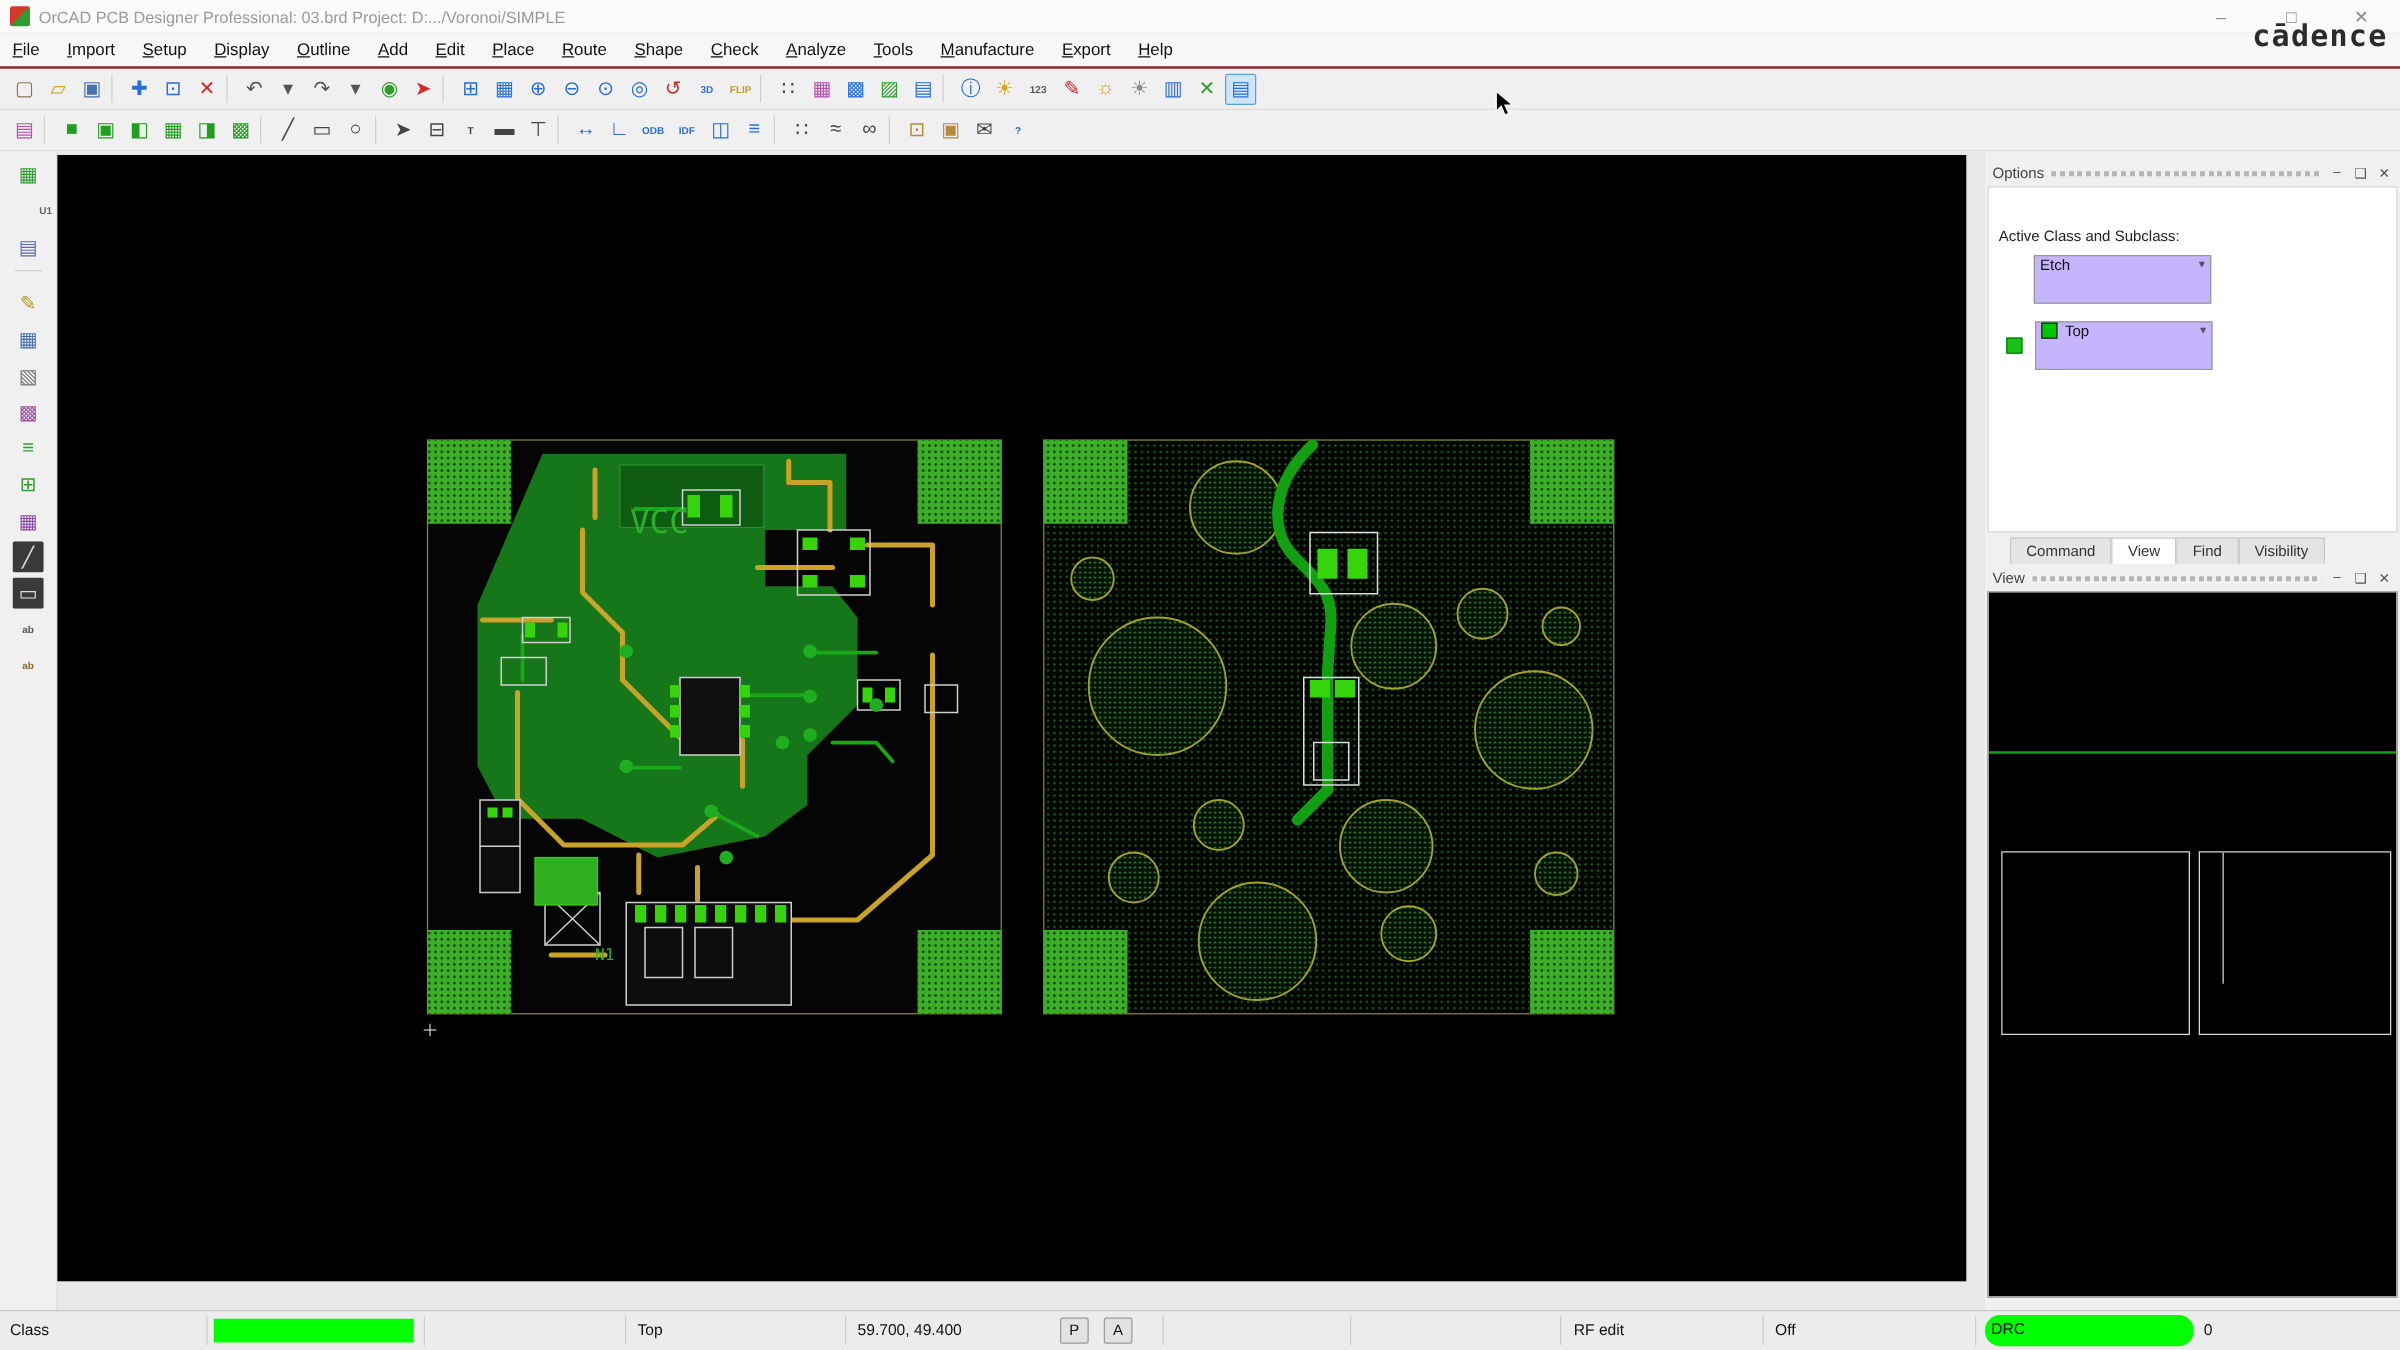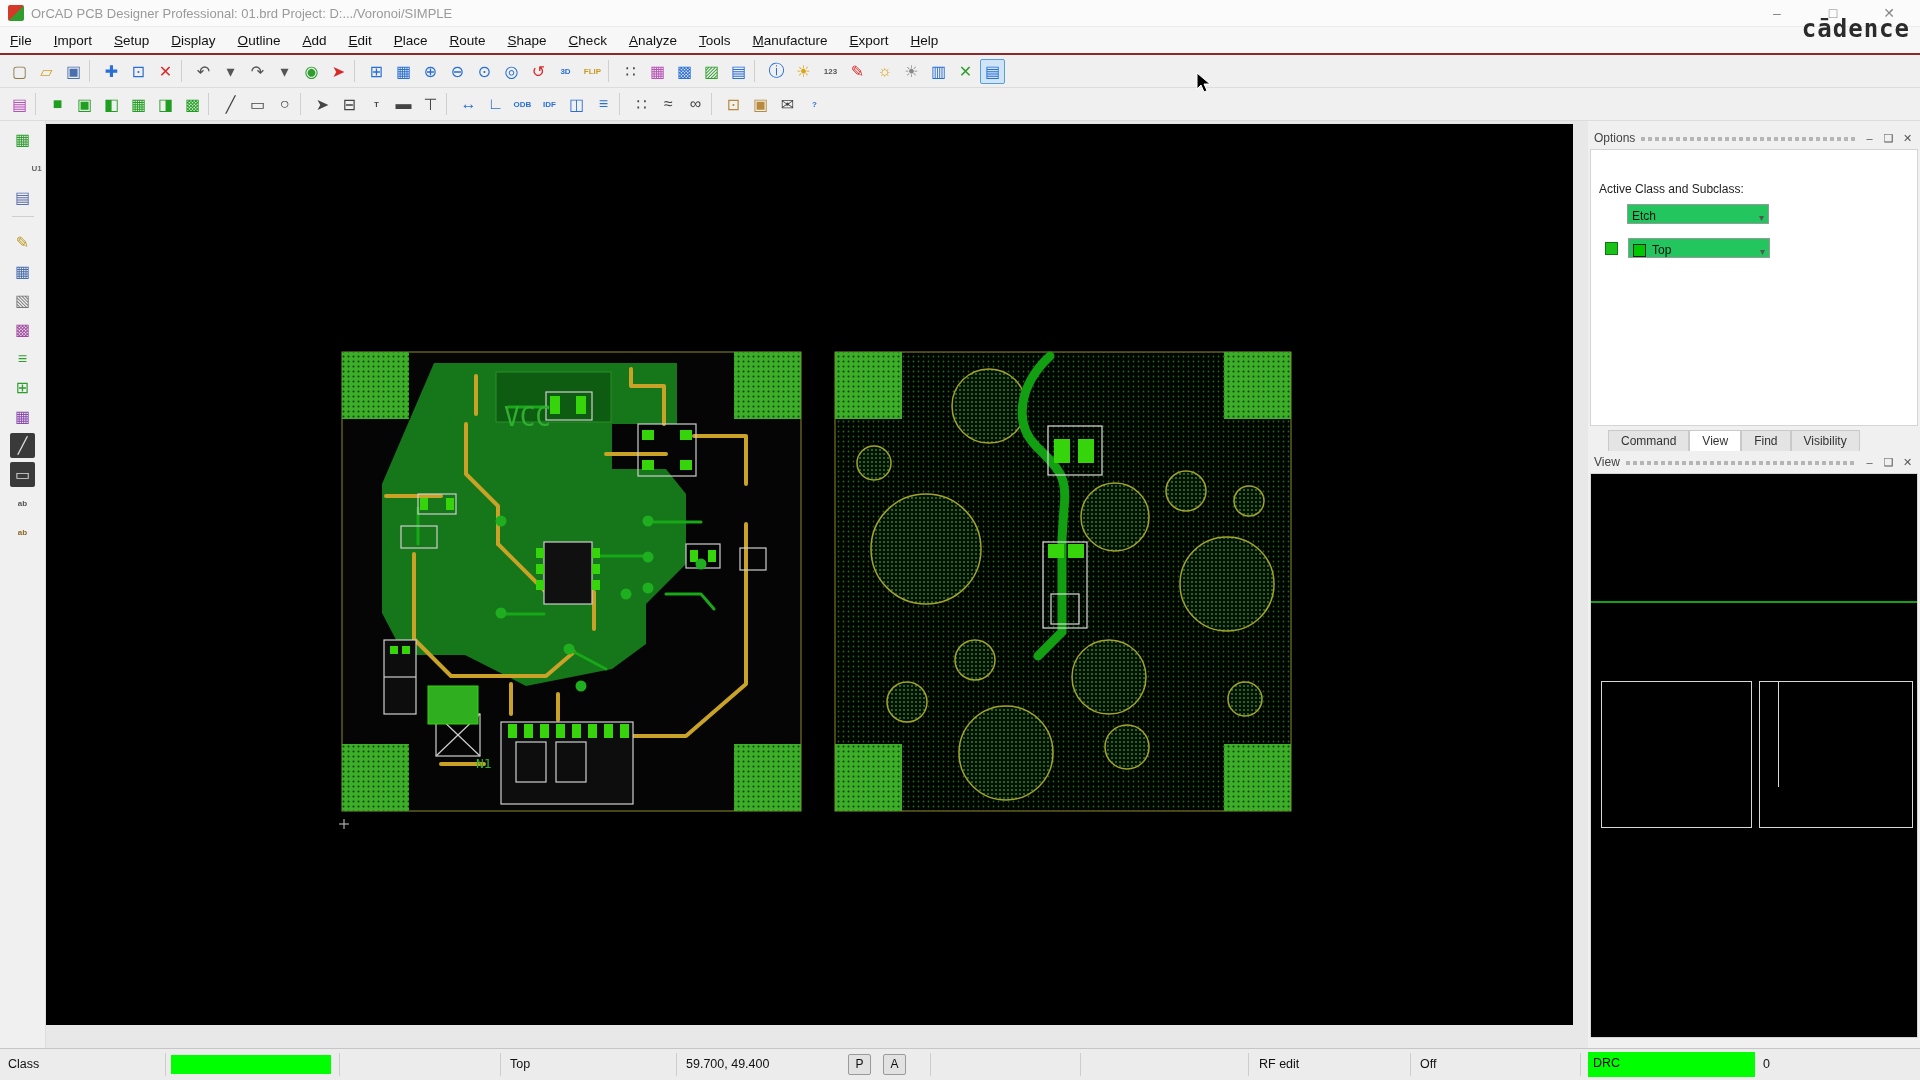--- a/index.html
+++ b/index.html
@@ -51,22 +51,22 @@
     background:#f0f0f0; padding:6px 0 0 0; display:flex; flex-direction:column; }
   .panel-header { height:22px; display:flex; align-items:center; padding:0 6px;
     font-size:12px; color:#444; gap:6px; }
   .panel-header .dashline { flex:1; height:4px;
     background:repeating-linear-gradient(90deg,#b5b5b5 0 4px,transparent 4px 7px);
     margin-top:2px; }
   .panel-header .hbtn { color:#555; font-size:11px; width:13px; text-align:center; cursor:default; }
   .options-body { background:#ffffff; border:1px solid #d4d4d4; height:277px;
     margin:0 2px; padding:10px 6px; font-size:12px; color:#222; position:relative; }
   .acs-label { margin:22px 0 8px 2px; font-size:12px; }
-  .dropdown { display:flex; align-items:flex-end; border:1px solid #999; background:#22c55e;
-    height:20px; padding:0 4px; font-size:12px; color:#111; position:relative; }
+  .dropdown { display:flex; align-items:flex-start; border:1px solid #999; background:#c4b5fd;
+    height:39px; padding:0 4px; font-size:12px; color:#111; position:relative; }
   .dropdown .caret { margin-left:auto; color:#555; font-size:10px; }
   .dd-class { width:142px; margin:0 0 14px 30px; }
   .subclass-row { display:flex; align-items:center; margin-left:8px; }
   .chk { width:13px; height:13px; background:#19c119; border:1px solid #0a7a0a; margin-right:10px; }
   .dd-sub { width:142px; }
   .swatch { width:13px; height:13px; background:#00c800; border:1px solid #222; margin-right:6px; }
 
   .ptabs { display:flex; margin:4px 2px 0 20px; }
   .ptab { padding:3px 12px; font-size:12px; color:#333; background:#e4e4e4;
     border:1px solid #c9c9c9; border-bottom:none; cursor:default; }
@@ -96,21 +96,21 @@
   
   .cursor { position:absolute; left:1196px; top:72px; z-index:99; pointer-events:none; }
 </style>
 </head>
 <body>
 
 <div class="app">
 
   <div class="titlebar">
     <div class="app-icon"></div>
-    <span class="title-text">OrCAD PCB Designer Professional: 01.brd  Project: D:.../Voronoi/SIMPLE</span>
+    <span class="title-text">OrCAD PCB Designer Professional: 03.brd  Project: D:.../Voronoi/SIMPLE</span>
     <div class="win-controls">
       <span class="win-btn">–</span>
       <span class="win-btn">□</span>
       <span class="win-btn">✕</span>
     </div>
   </div>
 
   <div class="menubar">
     <div><span class="menu-item">File</span><span class="menu-item">Import</span><span class="menu-item">Setup</span><span class="menu-item">Display</span><span class="menu-item">Outline</span><span class="menu-item">Add</span><span class="menu-item">Edit</span><span class="menu-item">Place</span><span class="menu-item">Route</span><span class="menu-item">Shape</span><span class="menu-item">Check</span><span class="menu-item">Analyze</span><span class="menu-item">Tools</span><span class="menu-item">Manufacture</span><span class="menu-item">Export</span><span class="menu-item">Help</span></div>
     <div class="brand">cādence</div>
@@ -443,21 +443,21 @@
     <span class="sb-text" style="left:686px">59.700, 49.400</span>
     <div class="sb-btn" style="left:848px">P</div>
     <div class="sb-btn" style="left:883px">A</div>
     <span class="sb-sep" style="left:930px"></span>
     <span class="sb-sep" style="left:1080px"></span>
     <span class="sb-sep" style="left:1248px"></span>
     <span class="sb-text" style="left:1259px">RF edit</span>
     <span class="sb-sep" style="left:1410px"></span>
     <span class="sb-text" style="left:1420px">Off</span>
     <span class="sb-sep" style="left:1580px"></span>
-    <div class="sb-drc" style="background: rgb(0, 255, 0);">DRC</div>
+    <div class="sb-drc" style="background: rgb(0, 255, 0); border-radius: 12px;">DRC</div>
     <span class="sb-text" style="left:1763px">0</span>
   </div>
 
   <svg class="cursor" width="16" height="22" viewBox="0 0 16 22">
     <polygon points="1,1 1,17 5,13 8,20 11,18.6 8,12 14,12" fill="#000" stroke="#fff" stroke-width="1"></polygon>
   </svg>
 
 </div>
 
 </body></html>

